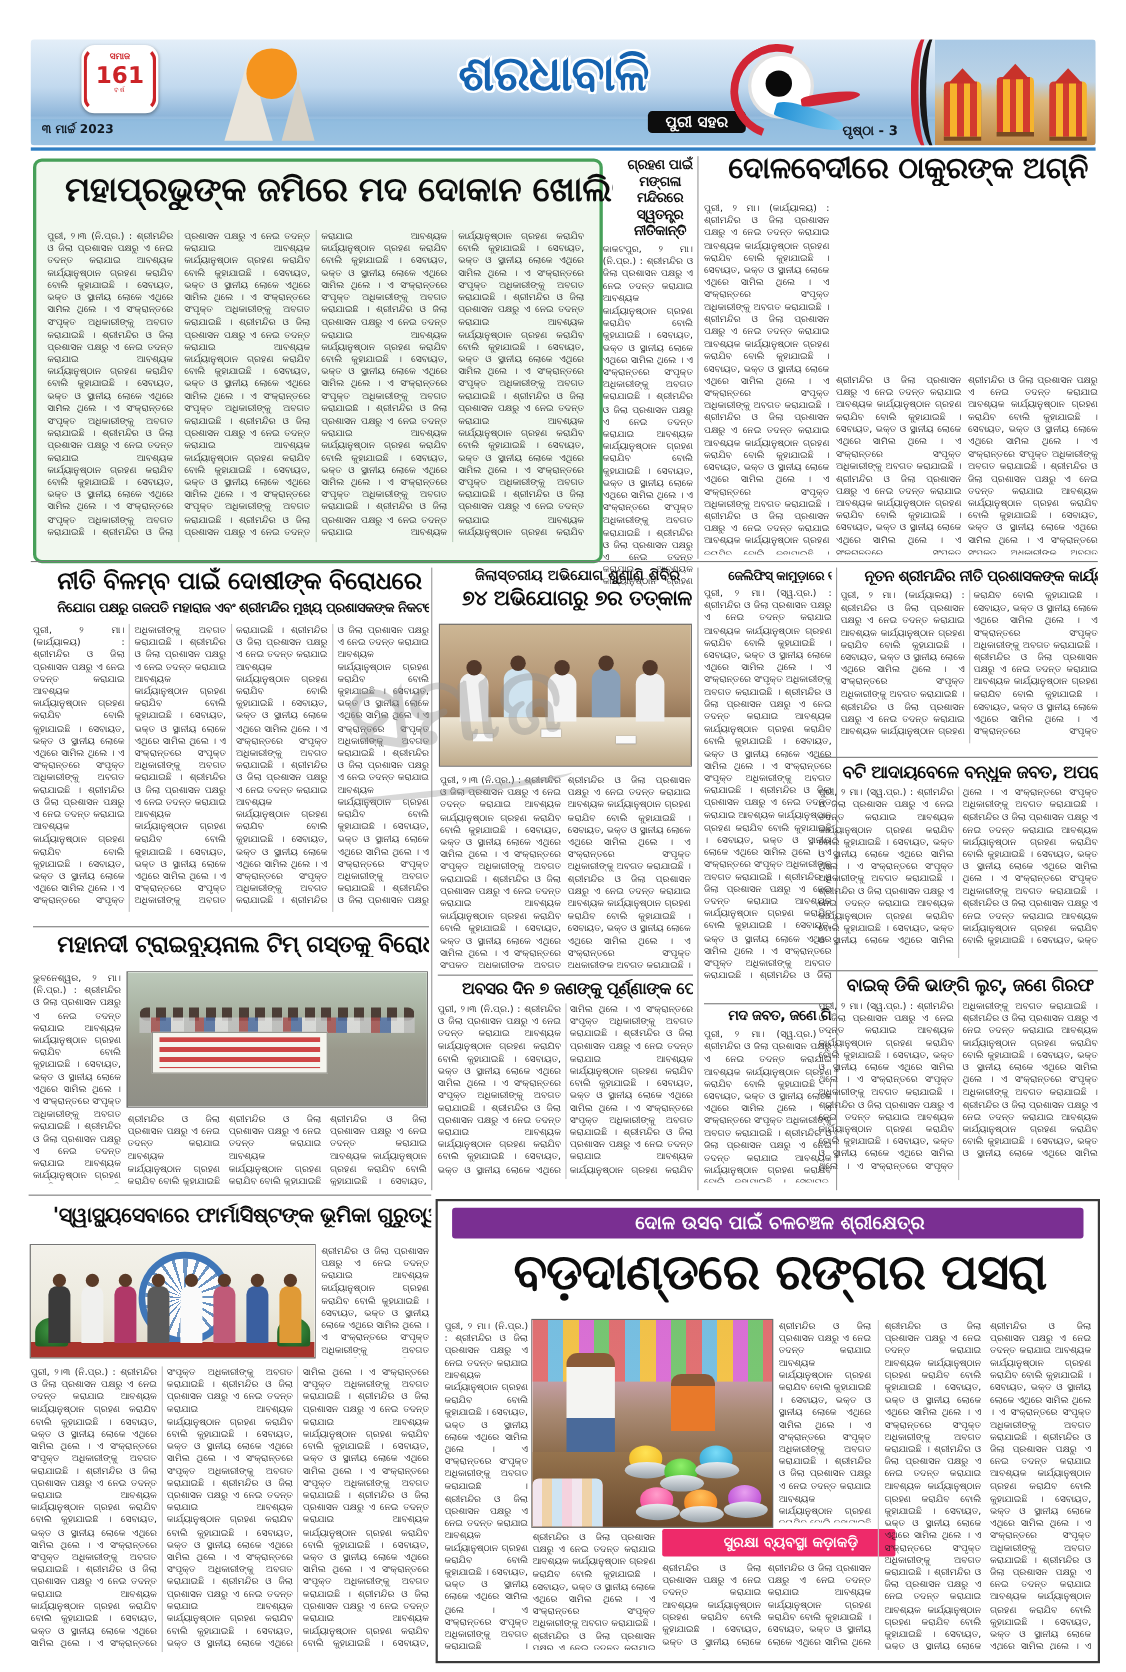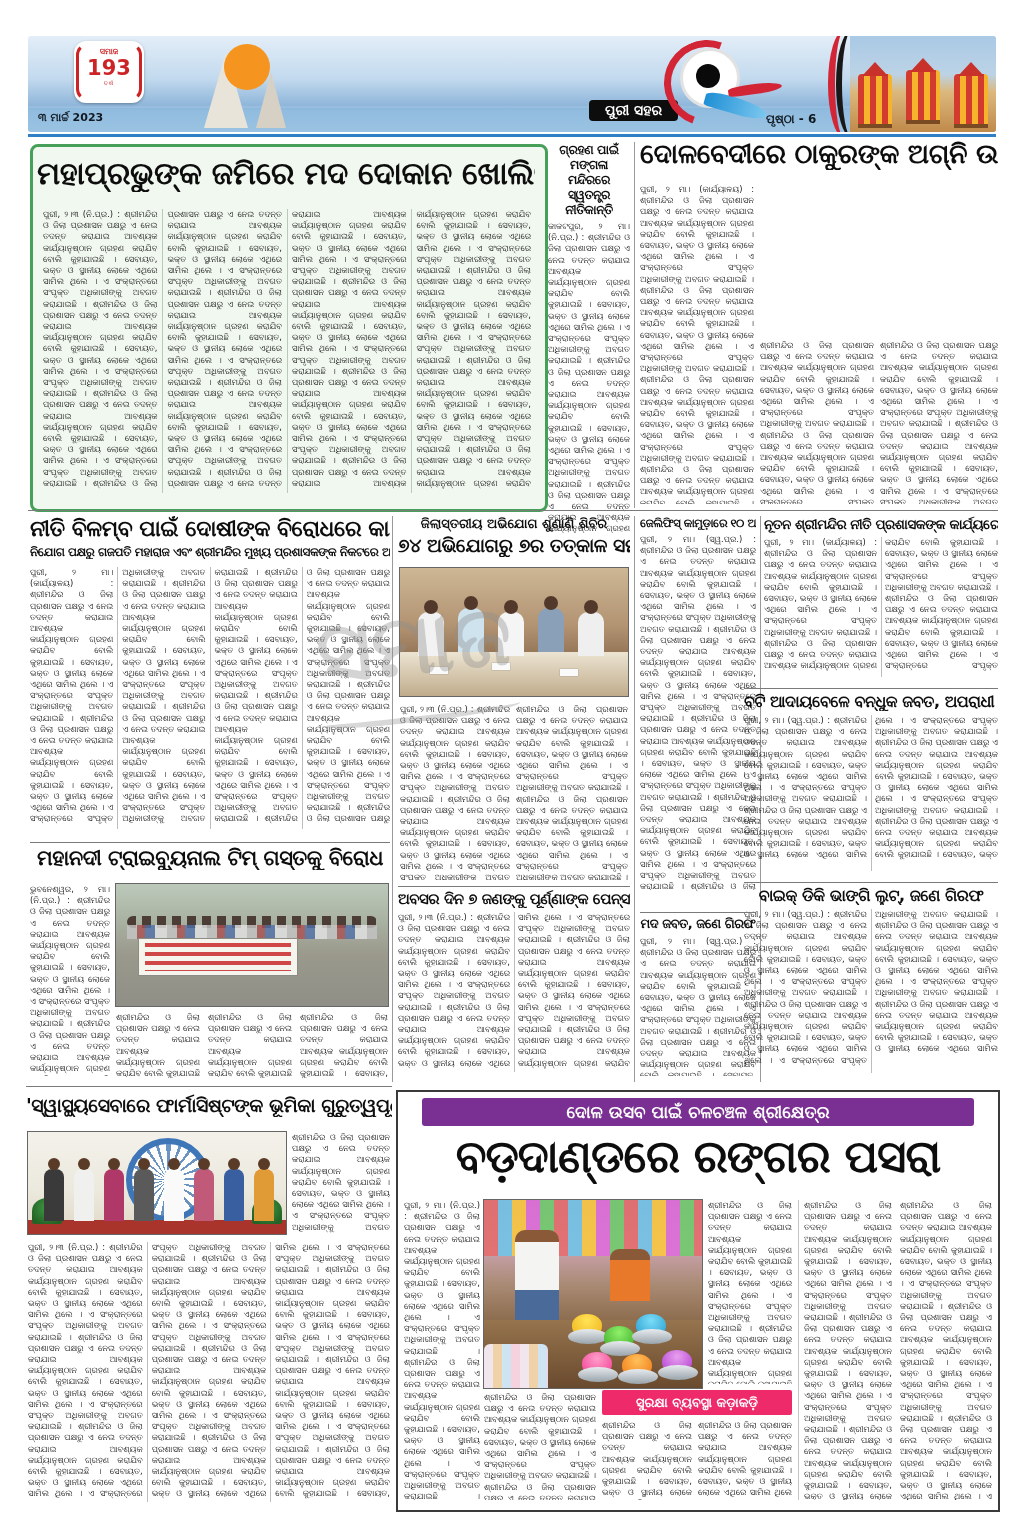--- a/index.html
+++ b/index.html
@@ -1,20 +1,20 @@
 <!DOCTYPE html>
 <html><head>
 <meta charset="utf-8">
 <style>
   html,body{margin:0;padding:0;background:#e9e9e9;}
   #page{position:relative;width:1024px;height:1520px;background:#fff;margin:0 auto;
         font-family:"DejaVu Sans","Liberation Sans",sans-serif;overflow:hidden;}
   .abs{position:absolute;}
   .nowrap{white-space:nowrap;overflow:hidden;}
-  .center{text-align:center;}
+  .center{text-align:center;padding-left:22px;}
   .hl{font-weight:bold;color:#0d0d0d;letter-spacing:-0.5px;}
   .btxt{font-size:8.4px;line-height:11.2px;color:#1c1c1c;text-align:justify;overflow:hidden;}
   .btxt b{font-weight:normal;}
   .vrule{background:#9a9a9a;width:1px;}
   .hrule{background:#7a7a7a;height:1px;}
   
   #mast{left:28px;top:36px;width:968px;height:96px;overflow:hidden;border-radius:3px;
         background:linear-gradient(180deg,#e3eef8 0%,#c2d9ee 45%,#8fb6da 72%,#a9cbe7 78%,#bdd8ee 100%);}
   #mast .strip{position:absolute;left:0;bottom:0;width:100%;height:24px;background:rgba(126,176,216,.55);}
   .logo{left:46px;top:5px;width:70px;height:62px;background:#fff;border-radius:12px;
@@ -125,33 +125,34 @@
 
 <div id="page">
 
   <div id="mast" class="abs">
     <div class="strip"></div>
     <div class="abs spire"></div>
     <div class="abs sun"></div>
     <div class="abs spire2"></div>
     <div class="abs logo">
       <span class="logo-top">ସମାଜ</span>
-      <span class="logo-num">193</span>
+      <span class="logo-num">161</span>
       <span class="logo-sub">ବର୍ଷ</span>
     </div>
     <div class="abs mast-date">୩ ମାର୍ଚ୍ଚ 2023</div>
+    <div class="abs mast-title nowrap">ଶରଧାବାଳି</div>
     <div class="abs mast-subwrap">
       <span class="mast-sub">ପୁରୀ ସହର</span>
     </div>
     <div class="abs red-arc"></div>
     <div class="abs eyeball"></div>
     <div class="abs pupil"></div>
     <div class="abs blue-swoosh"></div>
     <div class="abs red-tail"></div>
-    <div class="abs page-label">ପୃଷ୍ଠା - 6</div>
+    <div class="abs page-label">ପୃଷ୍ଠା - 3</div>
     <div class="abs curve1"></div>
     <div class="abs curve2"></div>
     <div class="abs mast-photo">
       <div class="abs rath" style="left:8px;"></div>
       <div class="abs rath" style="left:56px;bottom:12px;"></div>
       <div class="abs rath" style="left:104px;"></div>
     </div>
   </div>
   <div class="abs" style="left:28px;top:134px;width:968px;height:3px;background:#2f7fc4;"></div>
 

